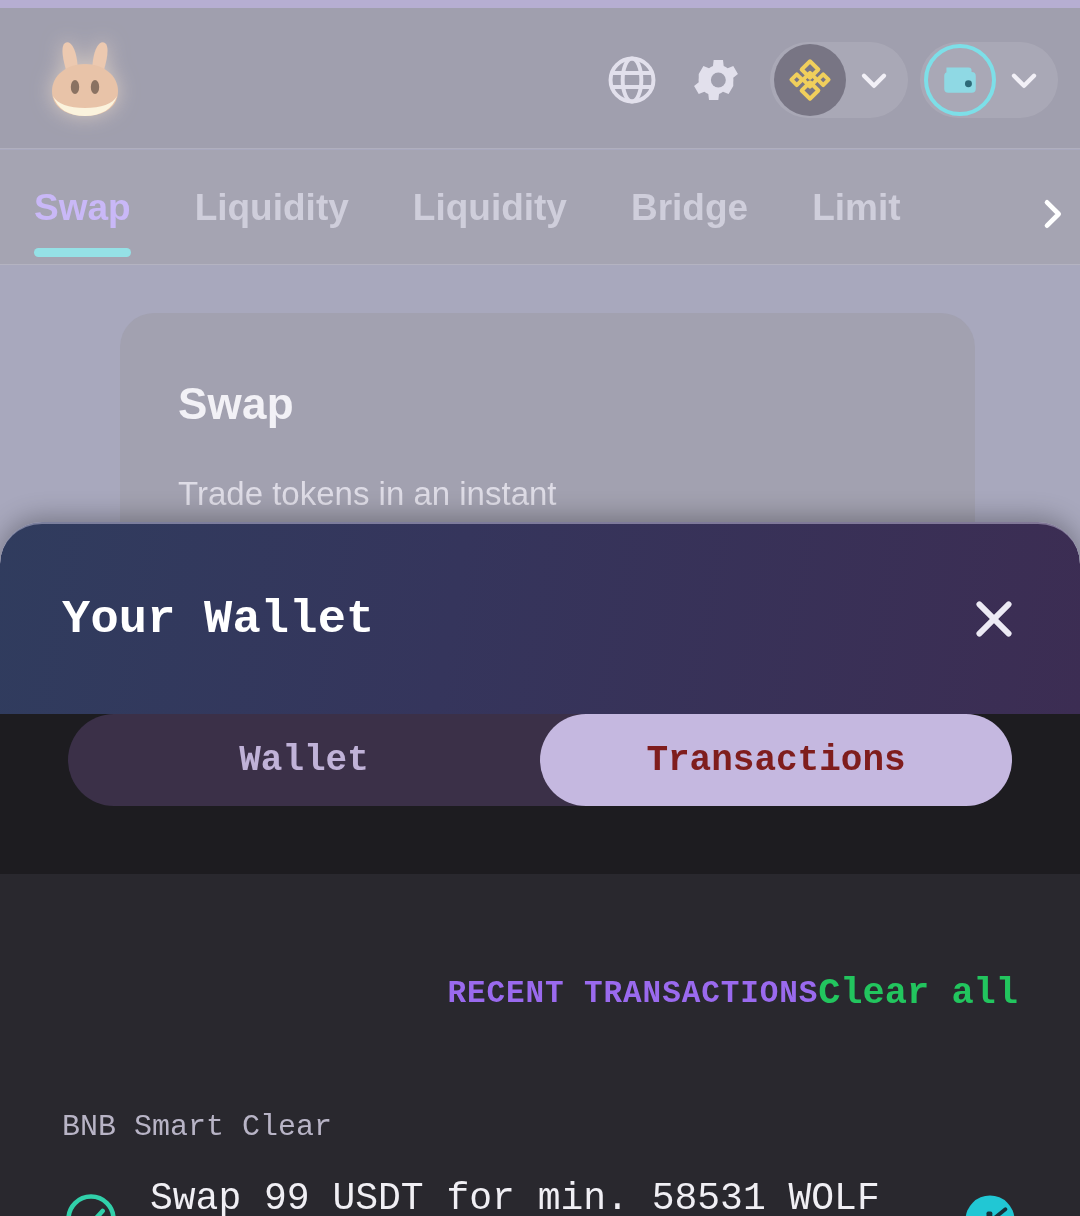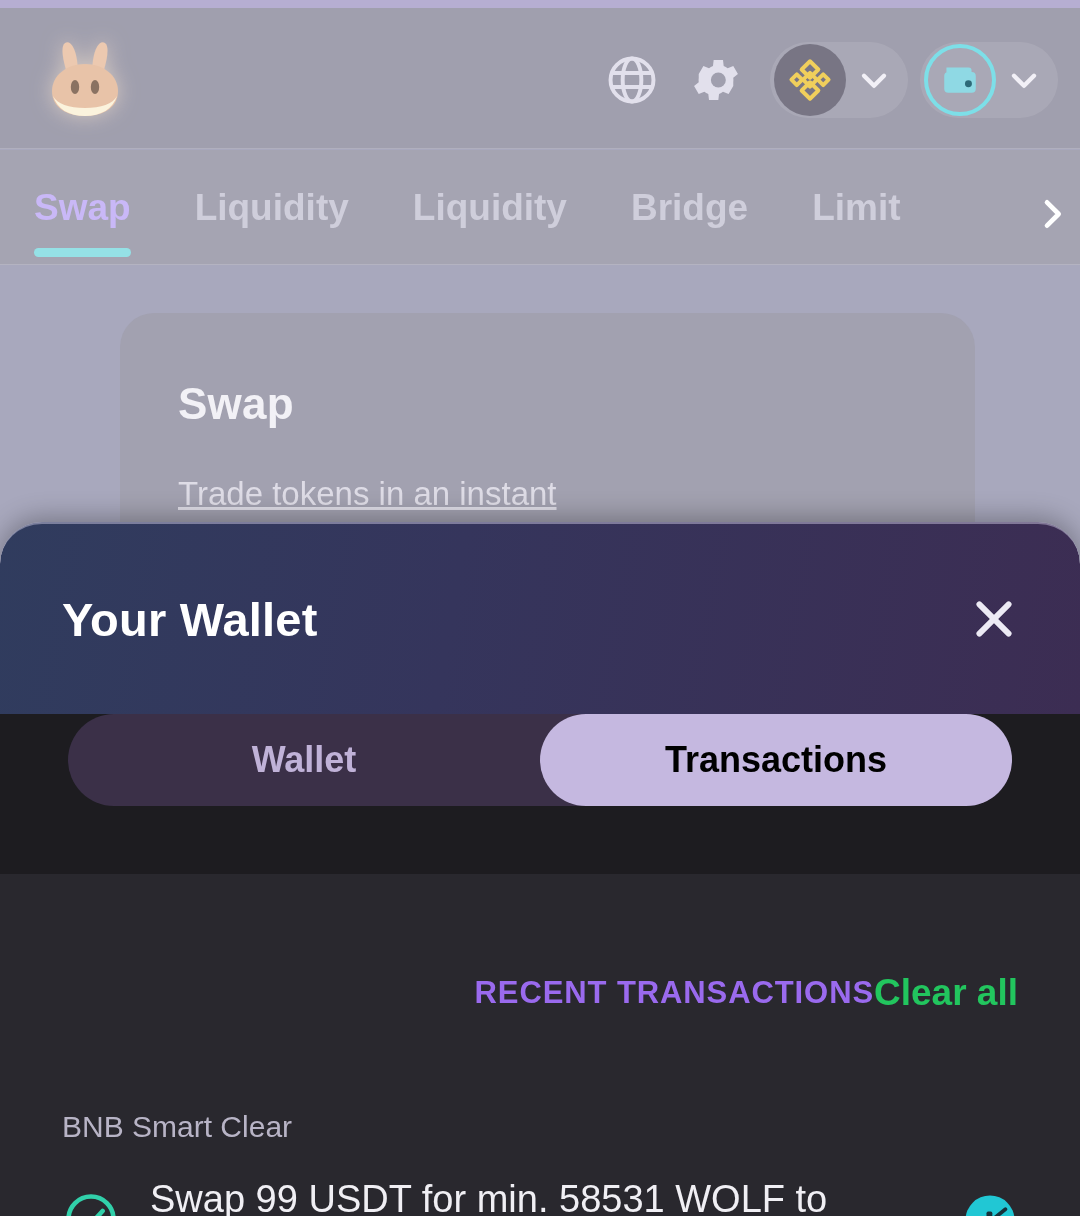--- a/index.html
+++ b/index.html
@@ -109,30 +109,31 @@
     background:rgba(160,159,174,.88);
     border-radius:34px;
     padding:66px 58px 0 58px;
   }
   .swap-card h2 {
     font-size:44px; font-weight:700; color:#f2f1f6;
     letter-spacing:.2px;
   }
   .swap-card p {
     margin-top:46px;
-    font-size:33px; color:#dedce6;text-decoration:underline;
+    font-size:33px; color:#dedce6;
   }
 
   
   .modal {
     position:absolute; left:0; top:522px;
     width:1080px; height:694px;
     border-radius:42px 42px 0 0;
     overflow:hidden;
     box-shadow:0 -4px 26px rgba(0,0,0,.30);
+    font-family:Liberation Mono, monospace;
   }
   .modal-header {
     position:relative;
     height:192px;
     background:linear-gradient(100deg,#303c5e 0%,#35355c 42%,#3c2d53 100%);
     border-radius:42px 42px 0 0;
     border-top:2px solid rgba(215,210,235,.45);
     display:flex; align-items:center;
     padding:0 44px 0 62px;
   }
@@ -161,21 +162,21 @@
   }
   .toggle-btn {
     flex:1; height:92px;
     border-radius:46px;
     display:flex; align-items:center; justify-content:center;
     font-size:36px; font-weight:700;
     color:#c0b2d8;
   }
   .toggle-btn.active {
     background:#c5b8e0;
-    color:#000000;
+    color:#7f1d1d;
   }
 
   .modal-body {
     height:342px;
     background:#29282e;
     padding:0 62px;
     position:relative;
   }
   .section-head {
     display:flex; align-items:center; justify-content:flex-end;

